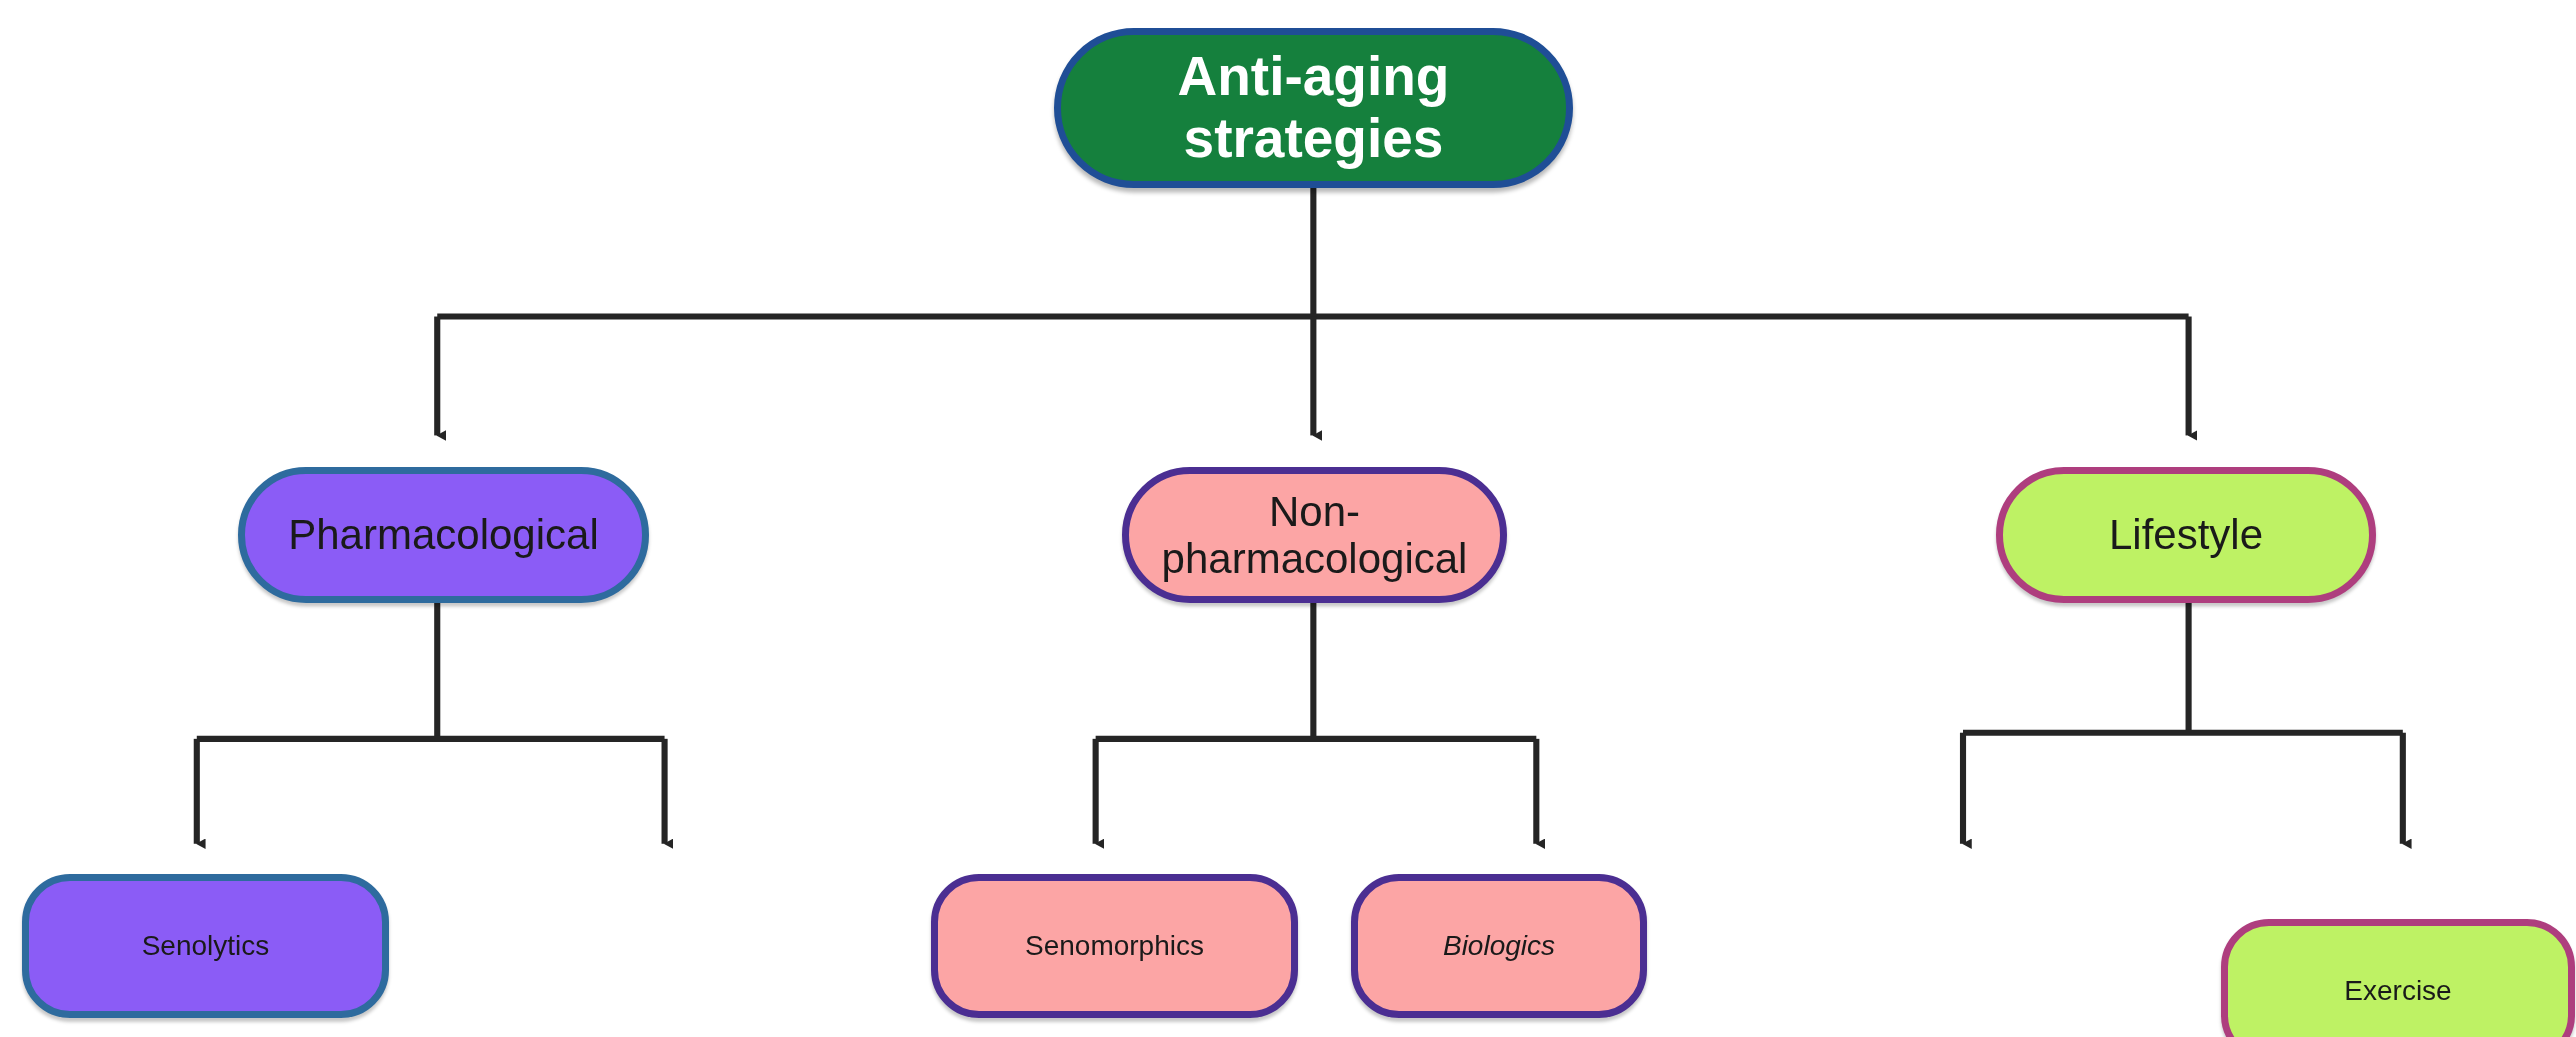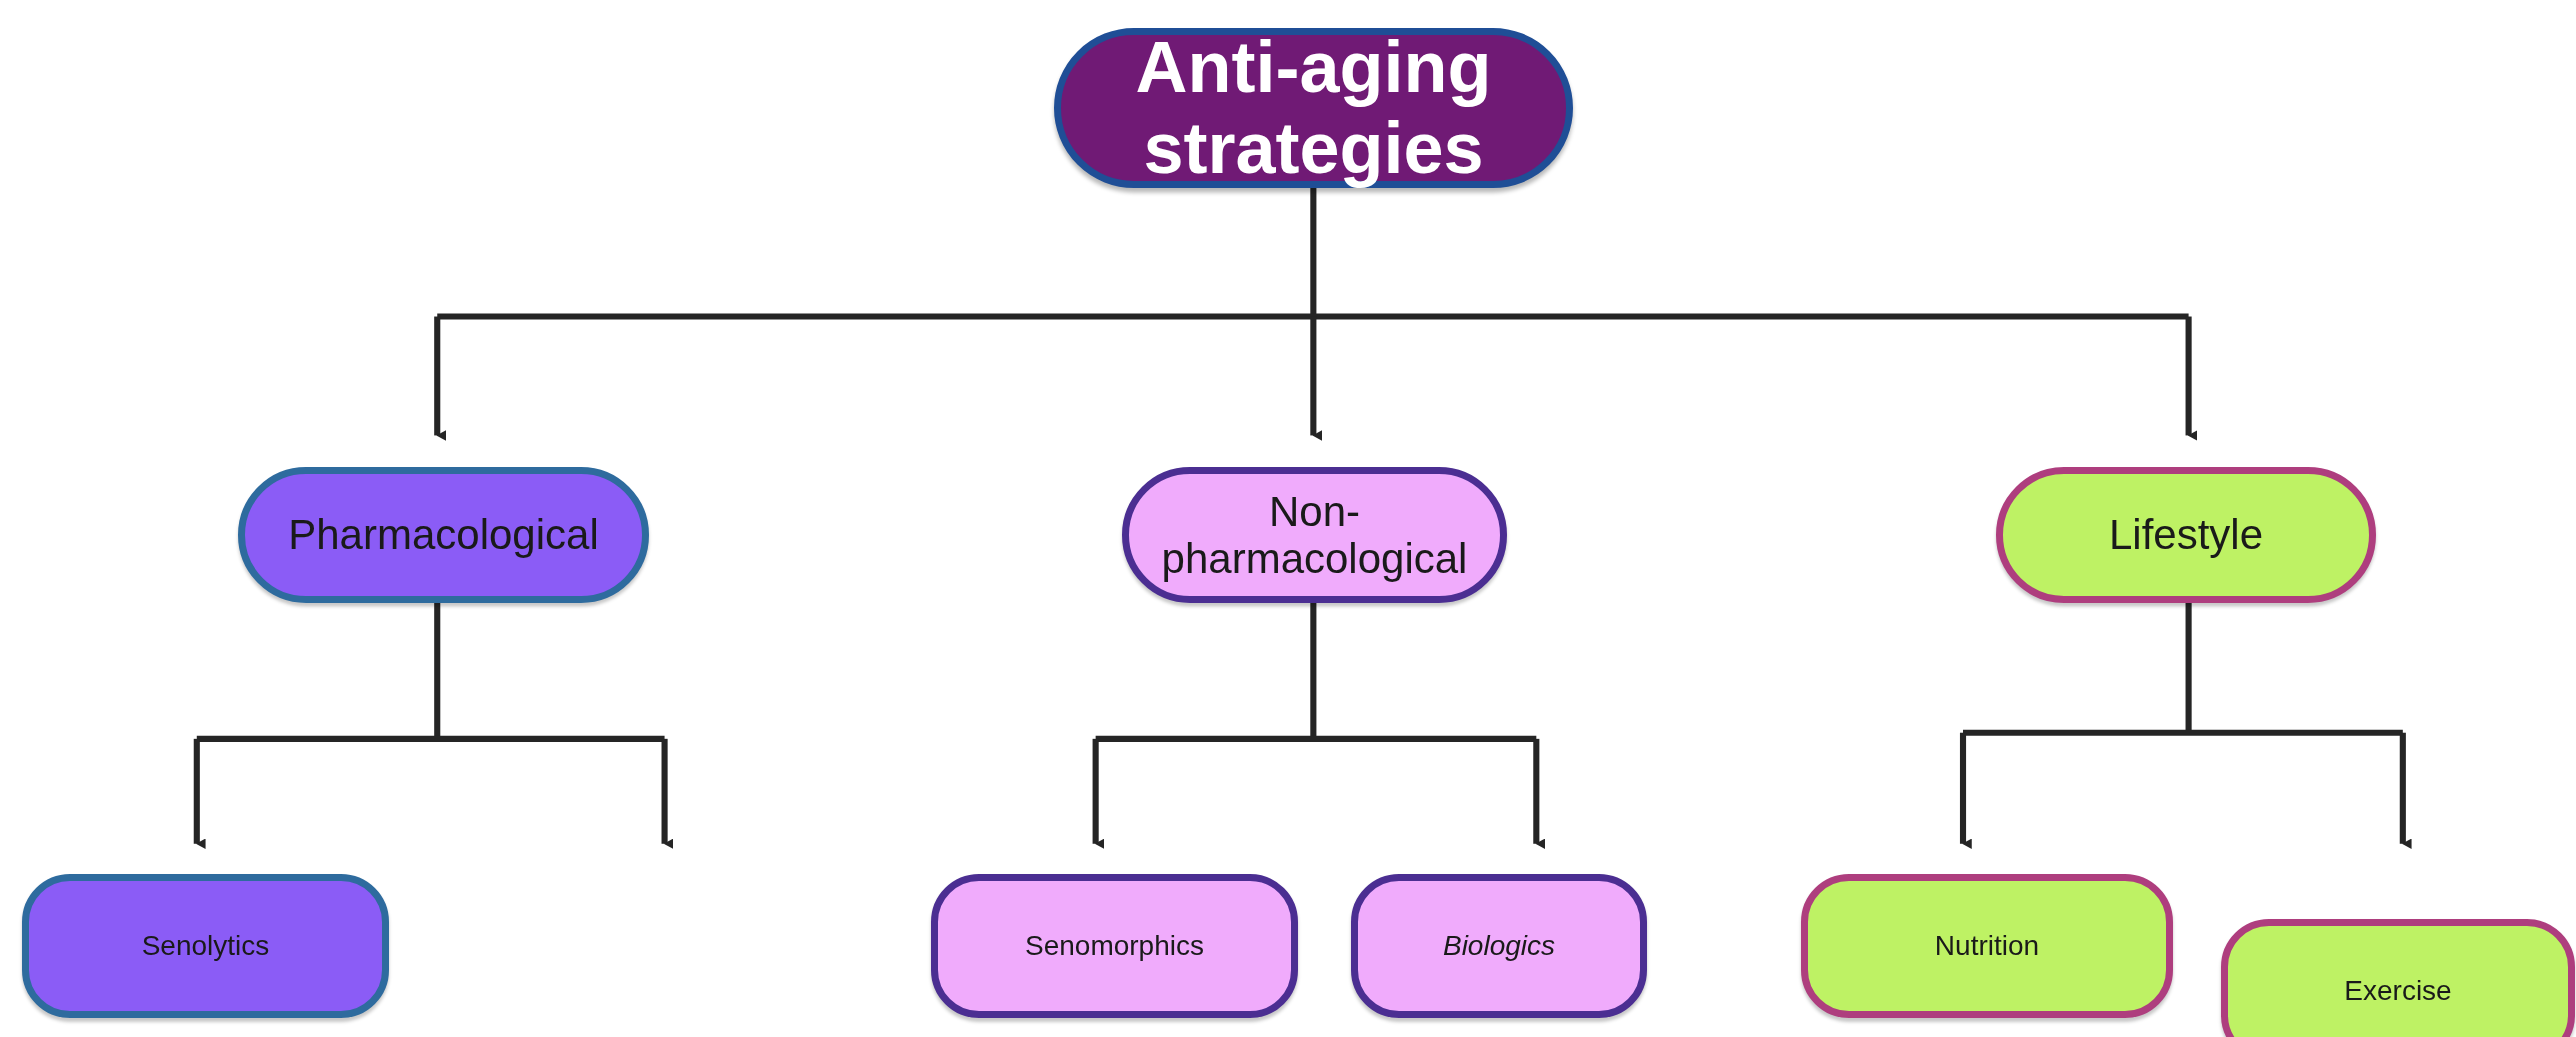--- a/index.html
+++ b/index.html
@@ -42,37 +42,37 @@
     box-sizing: border-box;
   }
 
   
   .n-root {
     left: 1054px;
     top: 28px;
     width: 519px;
     height: 160px;
     border-radius: 80px;
-    background: #701a75;
+    background: #15803d;
     border: 7.9px solid #1f4e96;
     color: #ffffff;
-    font-size: 72px;
+    font-size: 55px;
     font-weight: bold;
     box-shadow: 0 4.4px 4.4px rgba(0,0,0,0.28);
   }
 
   
   .blue {
     background: #8b5cf6;
     border: 7.9px solid #2e6b9e;
     color: #1a1a1a;
   }
   
   .purple {
-    background: #f0abfc;
+    background: #fca5a5;
     border: 7.9px solid #4b2e92;
     color: #1a1a1a;
   }
   
   .pink {
     background: #bef264;
     border: 7.9px solid #ae3e7e;
     color: #1a1a1a;
   }
 
@@ -162,22 +162,19 @@
 
 
   <div class="node lvl3 purple n-biomaterials">
     <span class="lbl">Senomorphics</span>
   </div>
 
   <div class="node lvl3 purple n-biologics">
     <span class="lbl">Biologics</span>
   </div>
 
-  <div class="node lvl3 pink n-nutrition">
-    <span class="lbl">Nutrition</span>
-  </div>
 
   <div class="node lvl3 pink n-exercise">
     <span class="lbl">Exercise</span>
   </div>
 
 </div>
 
 
 </body></html>

